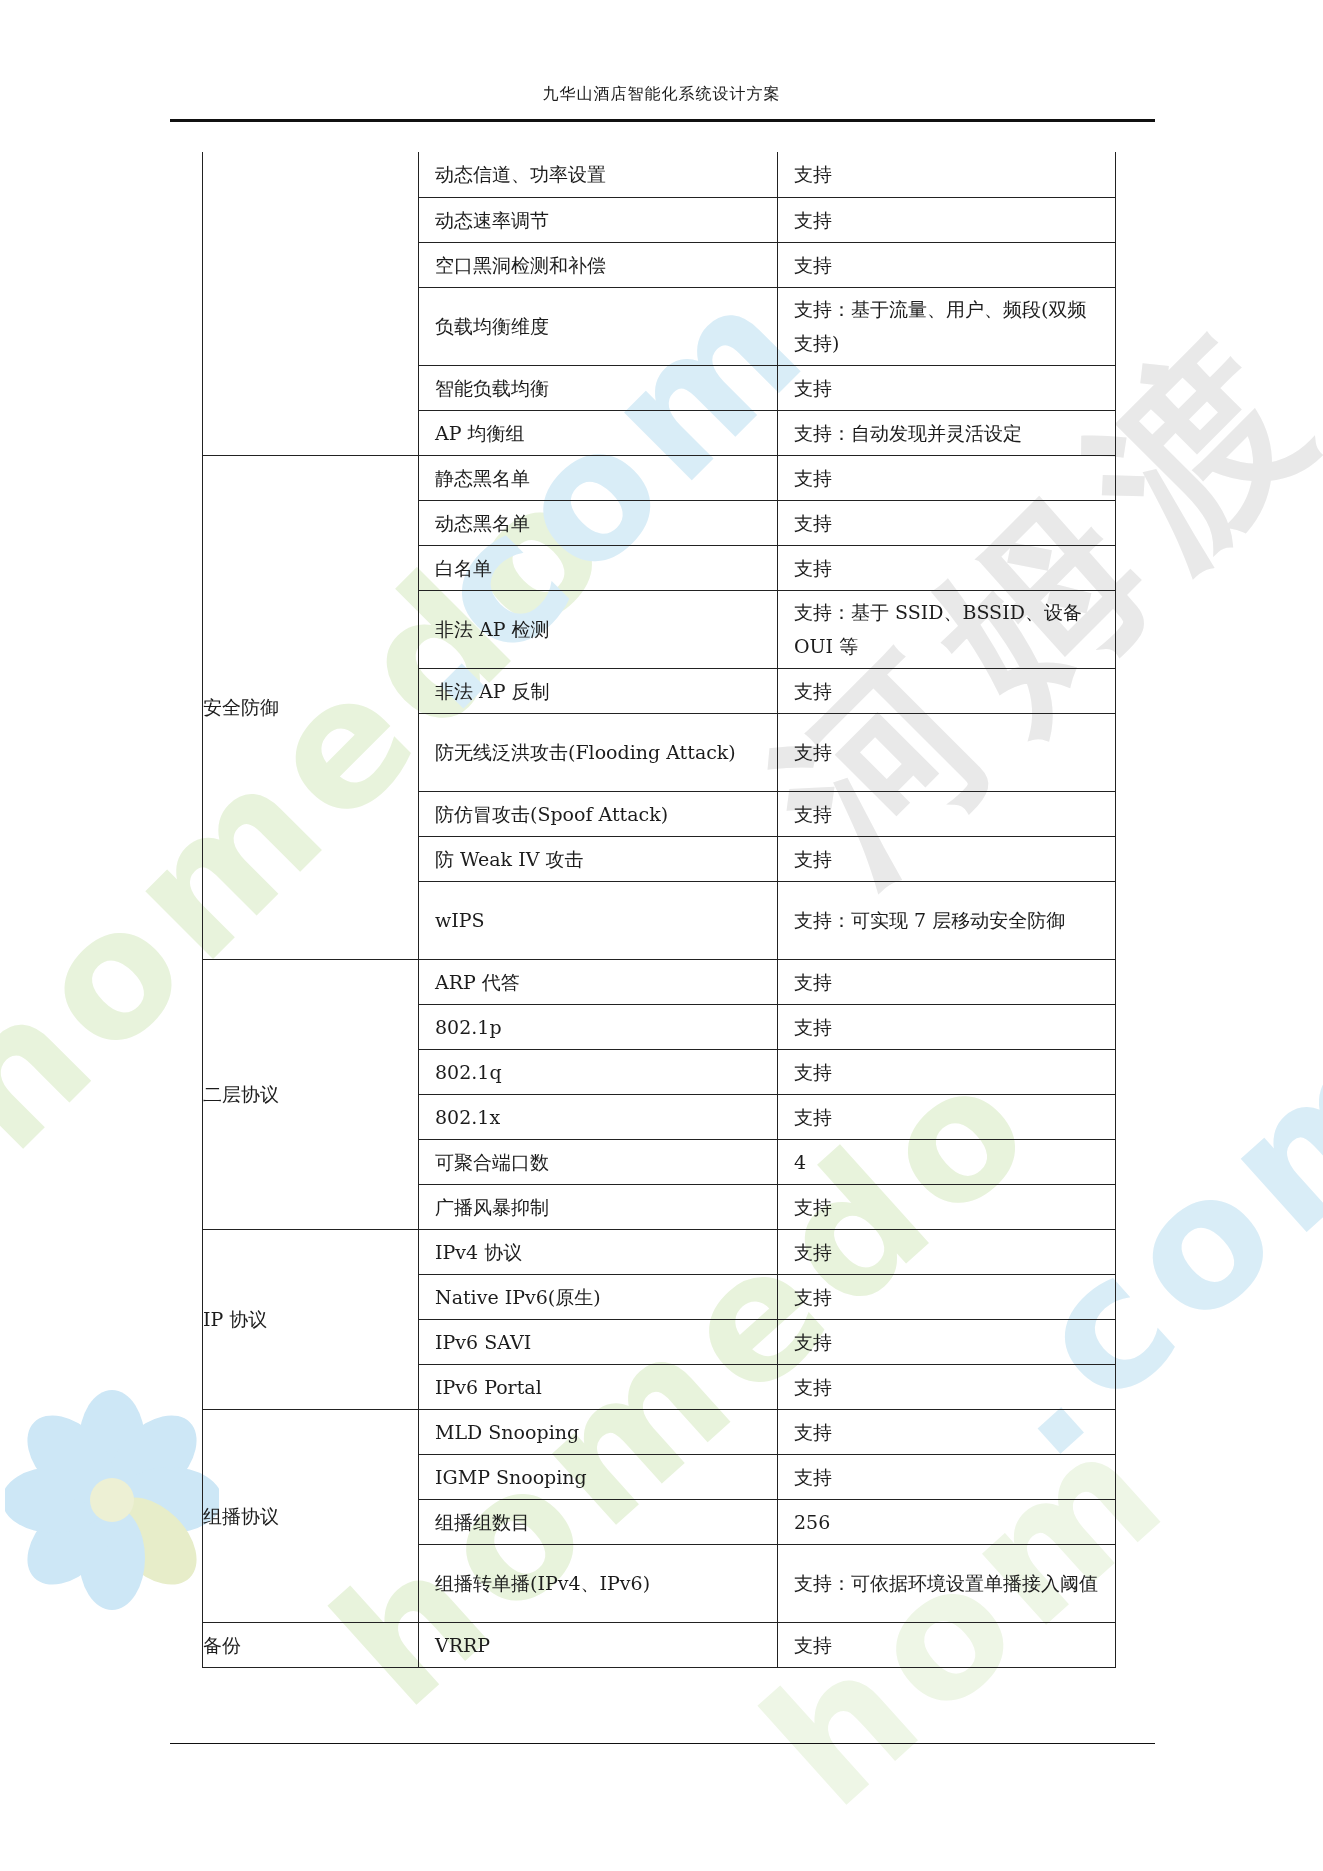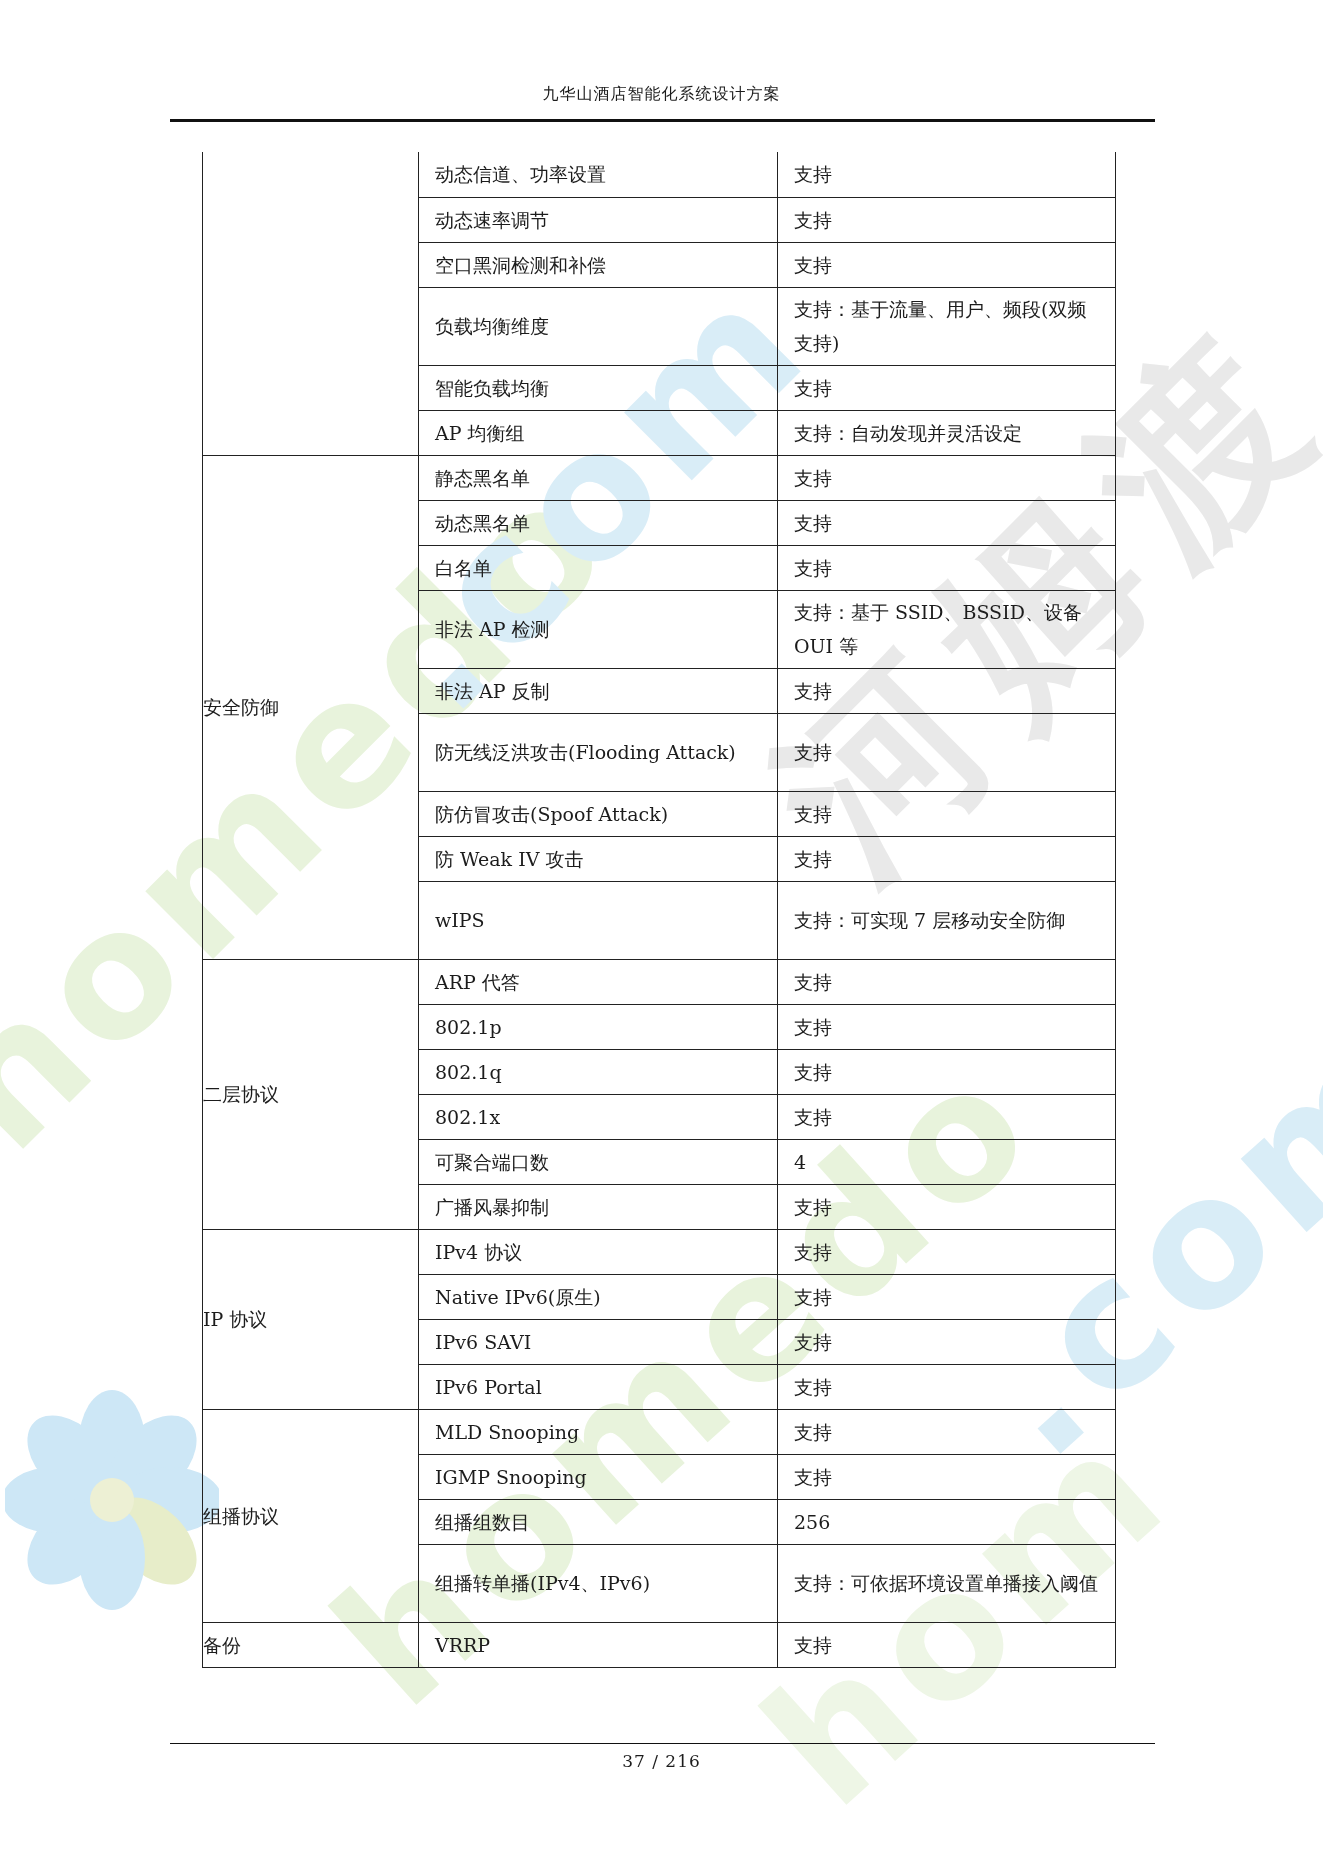--- a/index.html
+++ b/index.html
@@ -217,15 +217,14 @@
         </tr>
         <tr style="height: 45px; margin-left: 44px;">
           <td class="cat" rowspan="1">备份</td>
           <td>VRRP</td>
           <td>支持</td>
         </tr>
       </tbody>
   </table>
 
   <div class="footer-rule"></div>
-  <div class="footer-page">37 / 216</div>
 
 </div>
 
 </body></html>

